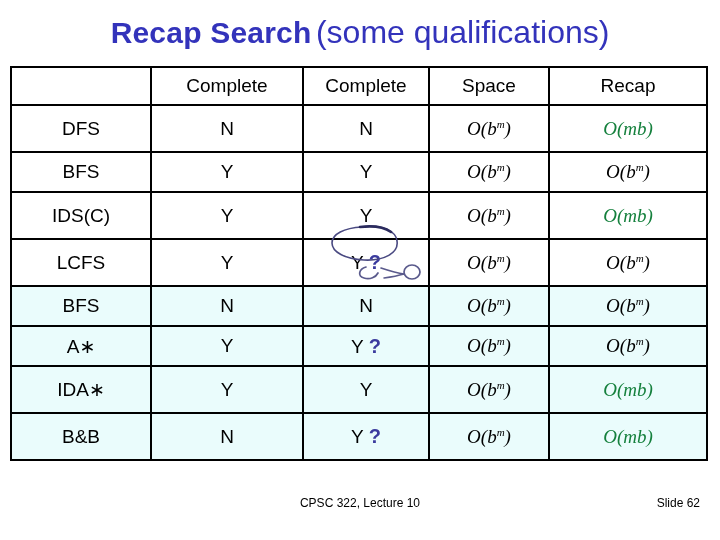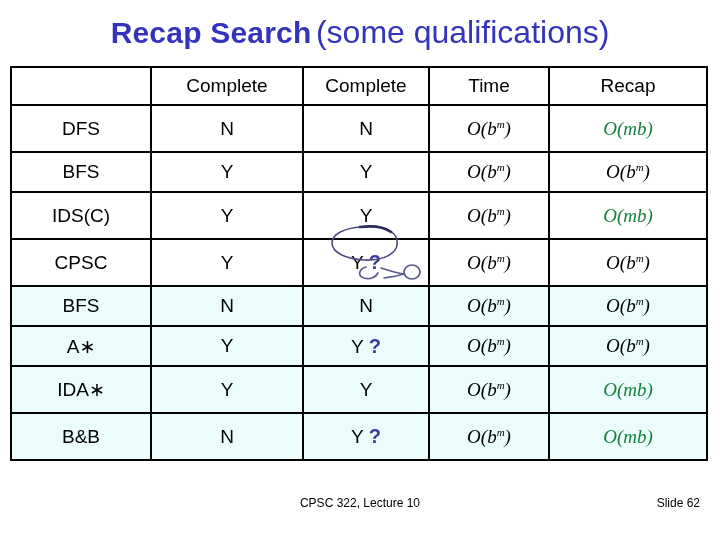--- a/index.html
+++ b/index.html
@@ -150,21 +150,21 @@
       <col class="c1">
       <col class="c2">
       <col class="c3">
       <col class="c4">
   </colgroup>
   <thead>
     <tr>
       <th></th>
       <th>Complete</th>
       <th>Complete</th>
-      <th>Time</th>
+      <th>Space</th>
       <th>Recap</th>
     </tr>
   </thead>
   <tbody id="table-body">
       <tr class="r-loose">
         <td class="rowlabel">DFS</td>
         <td>N</td>
         <td class="qcell"><span>N</span></td>
         <td><span class="cx"><span>O(b</span><sup>m</sup><span>)</span></span></td>
         <td><span class="cx green"><span>O(mb</span><sup></sup><span>)</span></span></td>
@@ -177,21 +177,21 @@
         <td><span class="cx"><span>O(b</span><sup>m</sup><span>)</span></span></td>
       </tr>
       <tr class="r-loose">
         <td class="rowlabel">IDS(C)</td>
         <td>Y</td>
         <td class="qcell"><span>Y</span></td>
         <td><span class="cx"><span>O(b</span><sup>m</sup><span>)</span></span></td>
         <td><span class="cx green"><span>O(mb</span><sup></sup><span>)</span></span></td>
       </tr>
       <tr class="r-loose">
-        <td class="rowlabel">CPSC</td>
+        <td class="rowlabel">LCFS</td>
         <td>Y</td>
         <td class="qcell"><span>Y</span><span class="qmark">?</span></td>
         <td><span class="cx"><span>O(b</span><sup>m</sup><span>)</span></span></td>
         <td><span class="cx"><span>O(b</span><sup>m</sup><span>)</span></span></td>
       </tr>
       <tr class="shaded r-tight">
         <td class="rowlabel">BFS</td>
         <td>N</td>
         <td class="qcell"><span>N</span></td>
         <td><span class="cx"><span>O(b</span><sup>m</sup><span>)</span></span></td>

